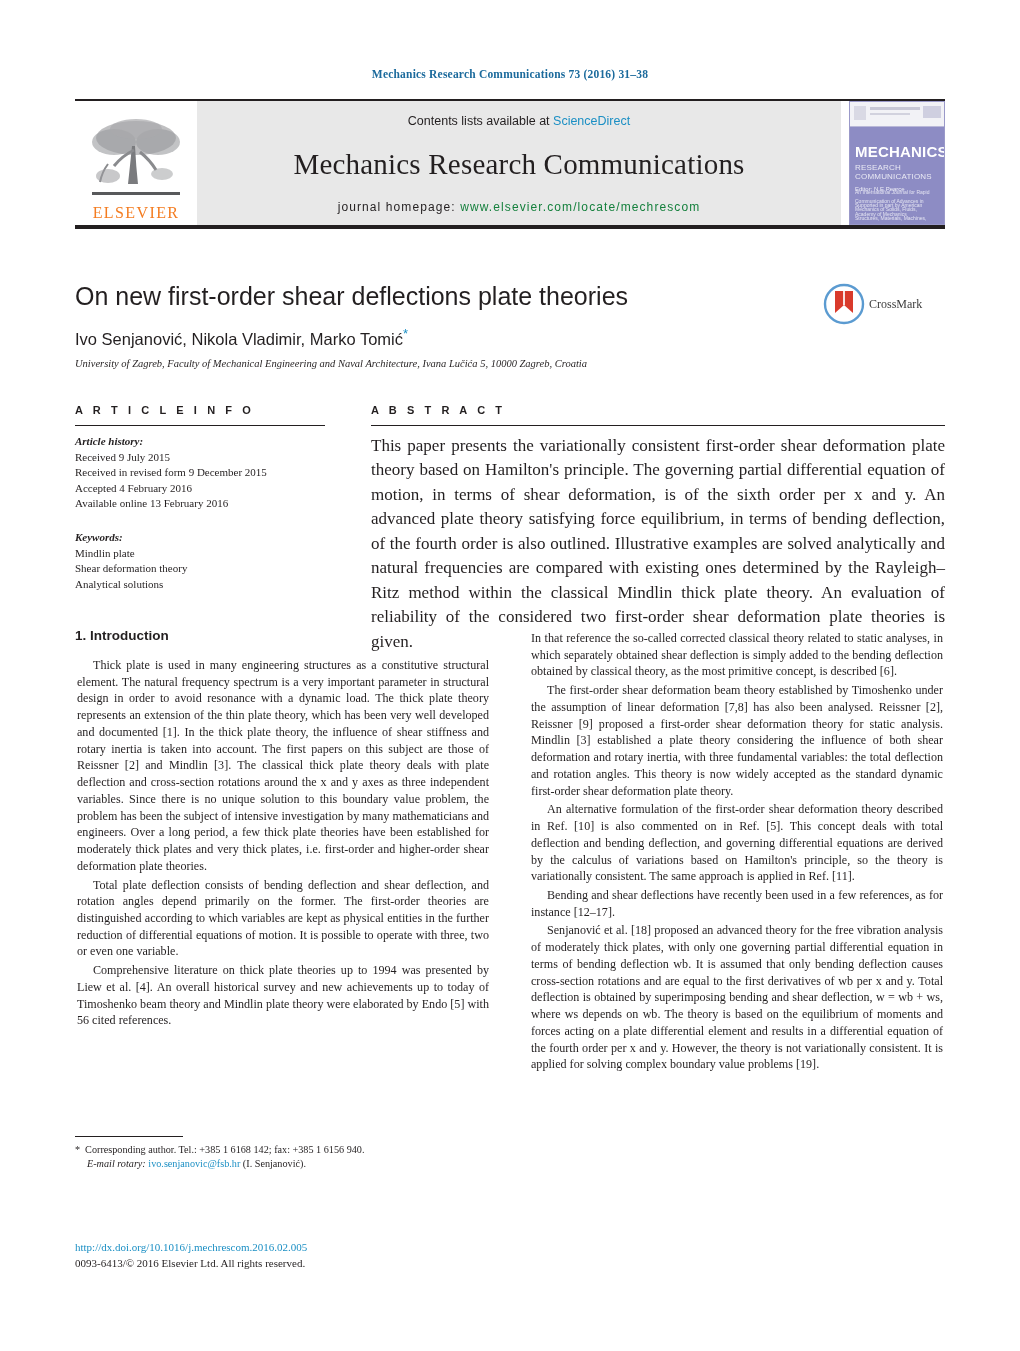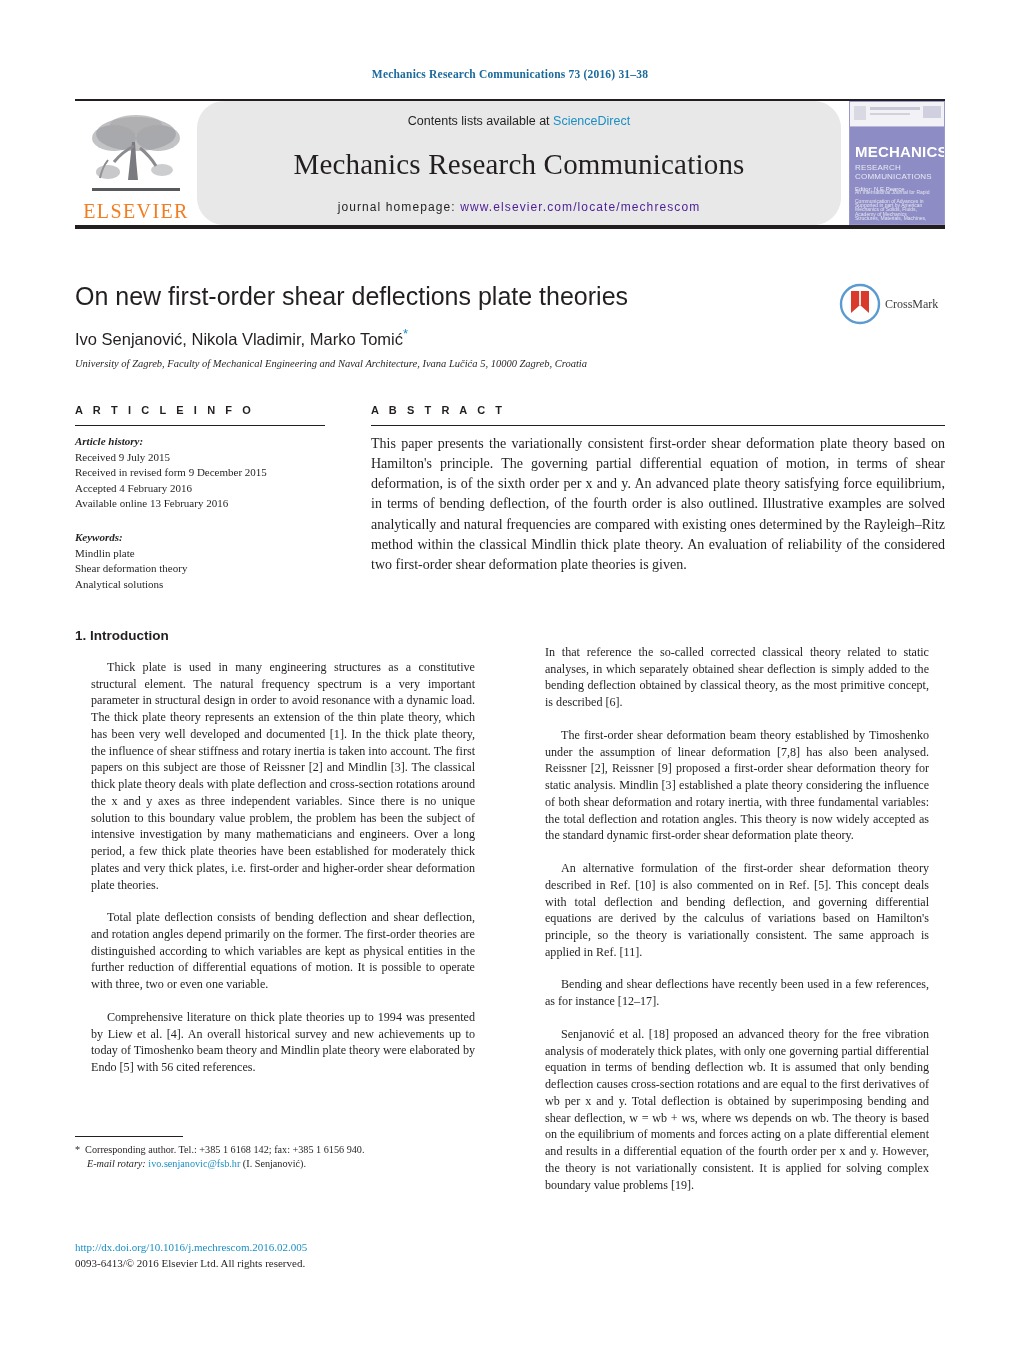--- a/index.html
+++ b/index.html
@@ -59,36 +59,35 @@
     display: flex;
     flex-direction: column;
     align-items: center;
     justify-content: flex-end;
     padding-bottom: 4px;
     box-sizing: border-box;
   }
   .tree-svg { display:block; }
   .elsevier-word {
     font-family: "Liberation Serif", serif;
-    font-size: 20px;
+    font-size: 16px;
     color: #f47c20;
     letter-spacing: 1.4px;
     line-height: 1;
     margin-top: 1px;
   }
   .journal-band {
     flex: 1 1 auto;
     background: #e8e8e8;
     display: flex;
     flex-direction: column;
     align-items: center;
     justify-content: space-between;
     padding: 13px 0 11px 0;
     box-sizing: border-box;
-    border-radius: 27px;
   }
   .contents-line {
     font-family: "Liberation Sans", sans-serif;
     font-size: 12.5px;
     color: #231f20;
   }
   .contents-line .sd {
     color: #1b8fc4;
   }
   .journal-title {
@@ -97,21 +96,21 @@
     color: #231f20;
     letter-spacing: 0.2px;
   }
   .homepage-line {
     font-family: "Liberation Sans", sans-serif;
     font-size: 12px;
     color: #231f20;
     letter-spacing: 1.1px;
   }
   .homepage-line .url {
-    color: #4c1d95;
+    color: #15803d;
   }
   .cover-thumb {
     width: 96px;
     flex: 0 0 96px;
     margin-left: 8px;
     position: relative;
     background: #8d8cc4;
     border: 1px solid #9a99c9;
     box-sizing: border-box;
     overflow: hidden;
@@ -204,21 +203,21 @@
   }
   .affiliation {
     font-family: "Liberation Serif", serif;
     font-style: italic;
     font-size: 10.5px;
     color: #231f20;
     margin: 10px 0 0 0;
   }
   .crossmark {
     position: absolute;
-    right: 0;
+    right: 16px;
     top: 0;
     width: 106px;
     height: 44px;
     display: flex;
     align-items: center;
     gap: 4px;
   }
   .crossmark-word {
     font-family: "Liberation Serif", serif;
     font-size: 12px;
@@ -259,21 +258,21 @@
     line-height: 1.42;
     color: #231f20;
   }
   .info-block .ital {
     font-style: italic;
     font-weight: bold;
   }
   .info-gap { height: 18px; }
   .abstract-text {
     font-family: "Liberation Serif", serif;
-    font-size: 14px;
+    font-size: 17px;
     line-height: 1.44;
     color: #231f20;
     text-align: justify;
     margin: 0;
   }
   .copyright {
     font-family: "Liberation Serif", serif;
     font-size: 11.2px;
     color: #231f20;
     text-align: right;
@@ -299,21 +298,21 @@
     font-weight: bold;
     color: #231f20;
     margin: 0 0 14px 0;
   }
   .para {
     font-family: "Liberation Serif", serif;
     font-size: 12.1px;
     line-height: 1.385;
     text-align: justify;
     color: #231f20;
-    margin: 16px;
+    margin: 2px;
     text-indent: 16px;
     hyphens: auto;
   }
   .para + .para { margin-top: 0; }
   i { font-style: italic; }
 
   
   .footnote {
     position: absolute;
     left: 0;

